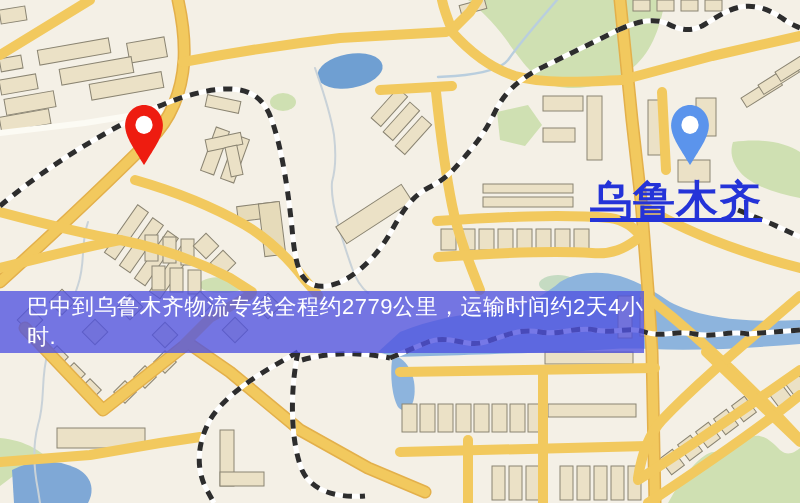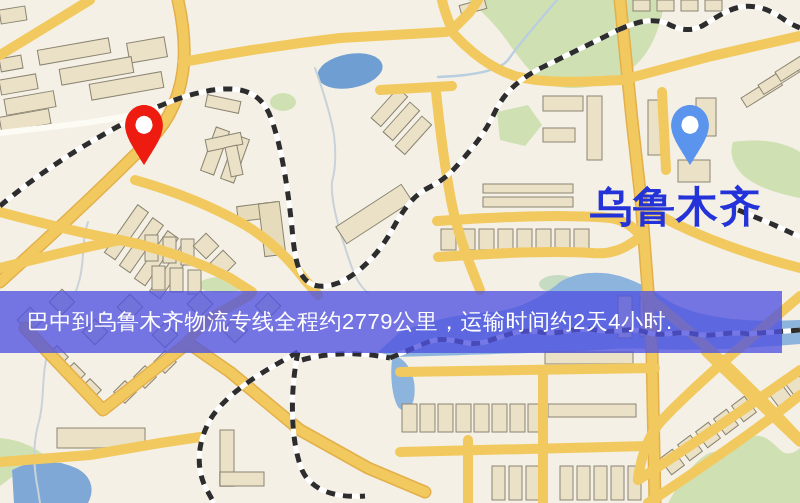--- a/index.html
+++ b/index.html
@@ -25,21 +25,21 @@
   .rlc{fill:none;stroke:#ffffff;stroke-width:5;stroke-linecap:butt;}
   .rl{fill:none;stroke:#2d2d2d;stroke-width:5;stroke-dasharray:9 8;stroke-linecap:butt;}
   
   .marker{position:absolute;pointer-events:none;}
   .pin{display:block;}
   .city-label{position:absolute;font-weight:700;font-size:42px;line-height:1;letter-spacing:1px;white-space:nowrap;}
   .origin-label{color:var(--origin-label,#e60000);}
   .dest-label{color:var(--dest-label,#2433d8);}
   
   .banner{
-    position:absolute;left:0;top:291px;width:782px;height:62px;
+    position:absolute;left:0;top:291px;width:644px;height:62px;
     background:var(--banner-bg,rgba(80,82,224,0.78));
     display:flex;align-items:center;
     color:var(--banner-text,#ffffff);
     font-size:22px;letter-spacing:0.5px;
     padding-left:27px;box-sizing:border-box;
   }
 </style>
 </head>
 <body>
 
@@ -268,19 +268,19 @@
       <circle cx="12" cy="11.3" r="4.7" fill="#ffffff"></circle>
     </svg>
   </div>
 
   <div class="marker" style="left:668px;top:103px;">
     <svg class="pin" width="44" height="64" viewBox="0 0 24 33" preserveAspectRatio="none">
       <path d="M12 1 C6.2 1 1.7 5.7 1.7 11.6 c0 3.4 1.9 7.3 4 10.7 2.5 4 6.3 9.7 6.3 9.7 s3.8 -5.7 6.3 -9.7 c2.1 -3.4 4 -7.3 4 -10.7 C22.3 5.7 17.8 1 12 1 Z" style="fill:var(--dest-pin,#5b94ec)"></path>
       <circle cx="12" cy="11.3" r="4.7" fill="#ffffff"></circle>
     </svg>
   </div>
-  <div class="city-label dest-label" style="left:590px;top:186px;">乌鲁木齐</div>
+  <div class="city-label dest-label" style="left:590px;top:180px;text-decoration:underline;">乌鲁木齐</div>
 
   <div class="banner">
     <span>巴中到乌鲁木齐物流专线全程约2779公里，运输时间约2天4小时.</span>
   </div>
 
 </div>
 
 </body></html>

